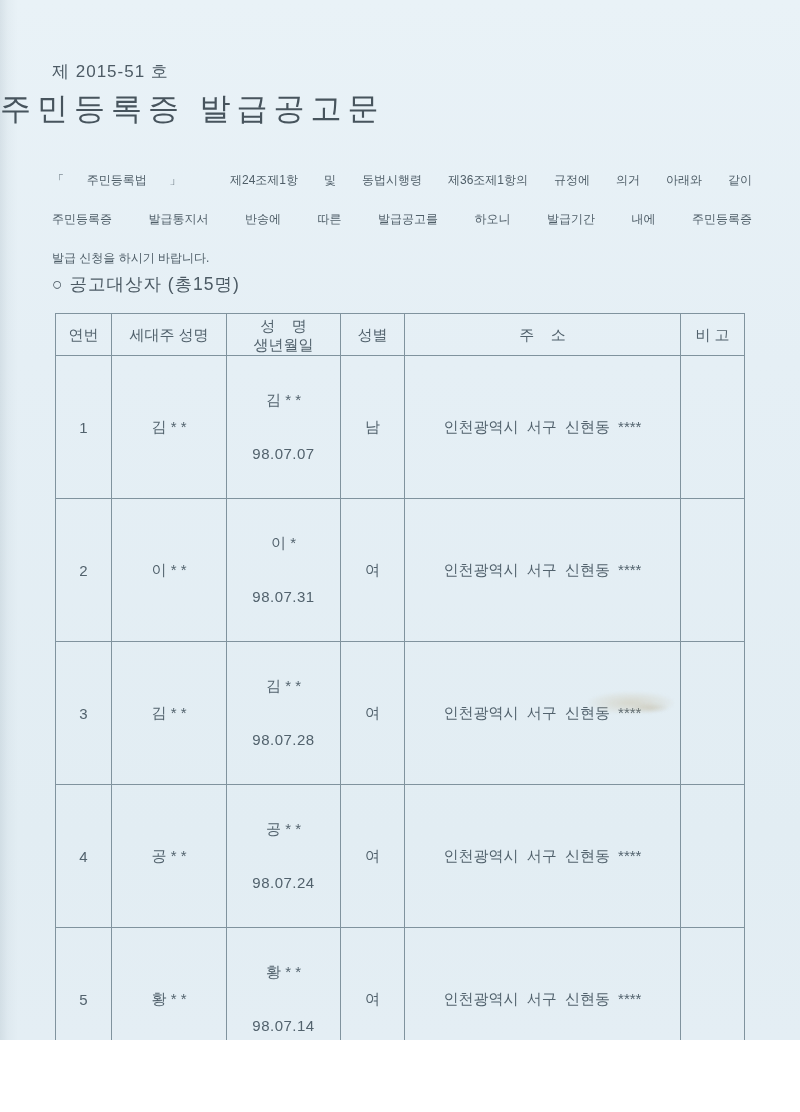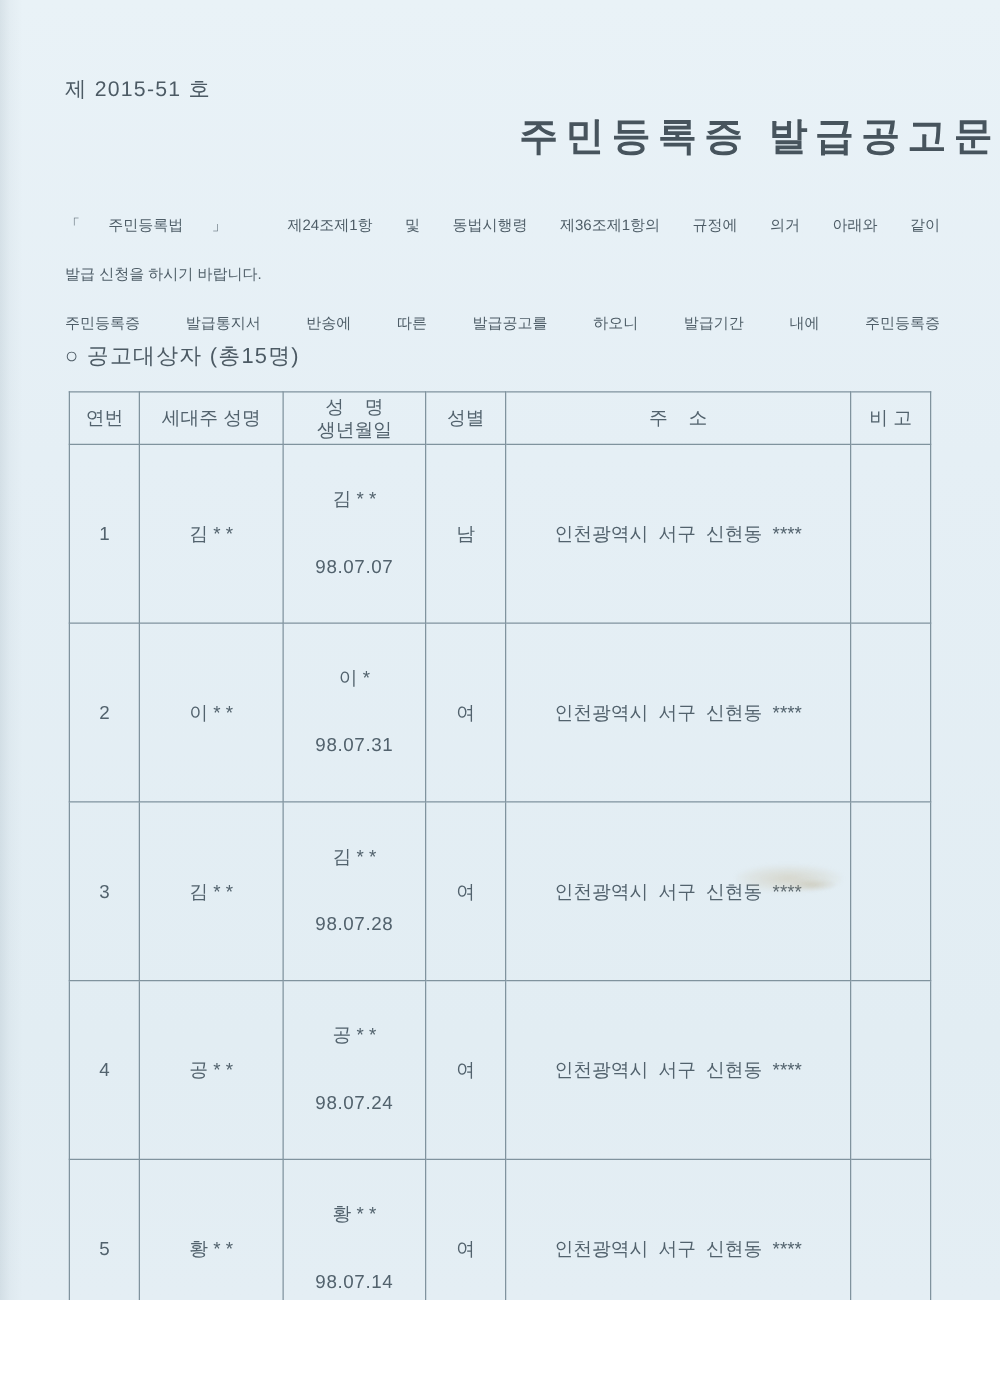--- a/index.html
+++ b/index.html
@@ -17,22 +17,22 @@
     color: #51606b;
     overflow: hidden;
   }
   .doc-number {
     position: absolute; left: 52px; top: 60px;
     font-size: 17px; letter-spacing: 1px; color: #4c5a64;
     white-space: pre;
   }
   .title {
     position: absolute; left: 0; top: 88px; width: 800px;
-    margin: 0; text-align: right;
-    font-size: 31px; font-weight: 700; letter-spacing: 6px;
+    margin: 0; text-align: left;
+    font-size: 31px; font-weight: 400; letter-spacing: 6px;
     color: #47545d;
   }
   .body-text {
     position: absolute; left: 52px; top: 161px; width: 700px;
     font-size: 12px; color: #4e5d67;
   }
   .body-text .line { line-height: 39px; white-space: normal; }
   .body-text .line.justify { text-align: justify; text-align-last: justify; }
   .section-heading {
     position: absolute; left: 52px; top: 272px;
@@ -93,22 +93,22 @@
 <body>
 
 <div class="page">
 
   <div class="doc-number">제 2015-51 호</div>
 
   <h1 class="title">주민등록증 발급공고문</h1>
 
   <div class="body-text">
     <div class="line justify">「주민등록법」 제24조제1항 및 동법시행령 제36조제1항의 규정에 의거 아래와 같이</div>
+    <div class="line justify">주민등록증 발급통지서 반송에 따른 발급공고를 하오니 발급기간 내에 주민등록증</div>
     <div class="line">발급 신청을 하시기 바랍니다.</div>
-    <div class="line justify">주민등록증 발급통지서 반송에 따른 발급공고를 하오니 발급기간 내에 주민등록증</div>
   </div>
 
   <div class="section-heading">○ 공고대상자 (총15명)</div>
 
   <table class="notice">
     <colgroup>
       <col class="c-no">
         <col class="c-head">
         <col class="c-name">
         <col class="c-sex">

